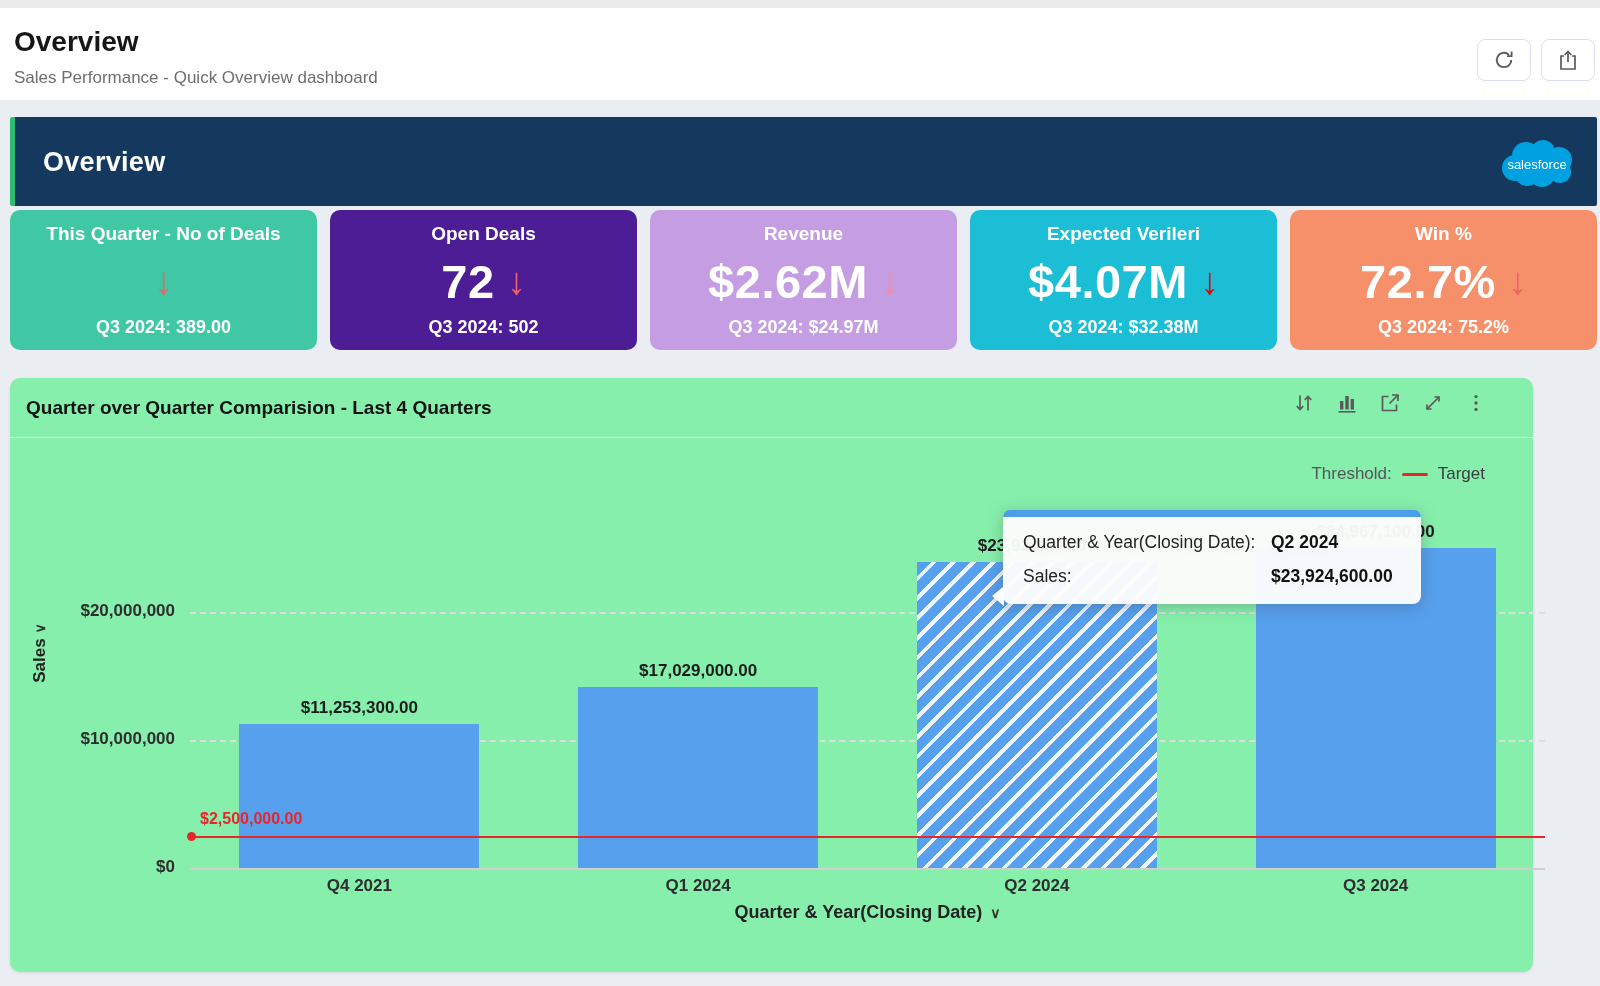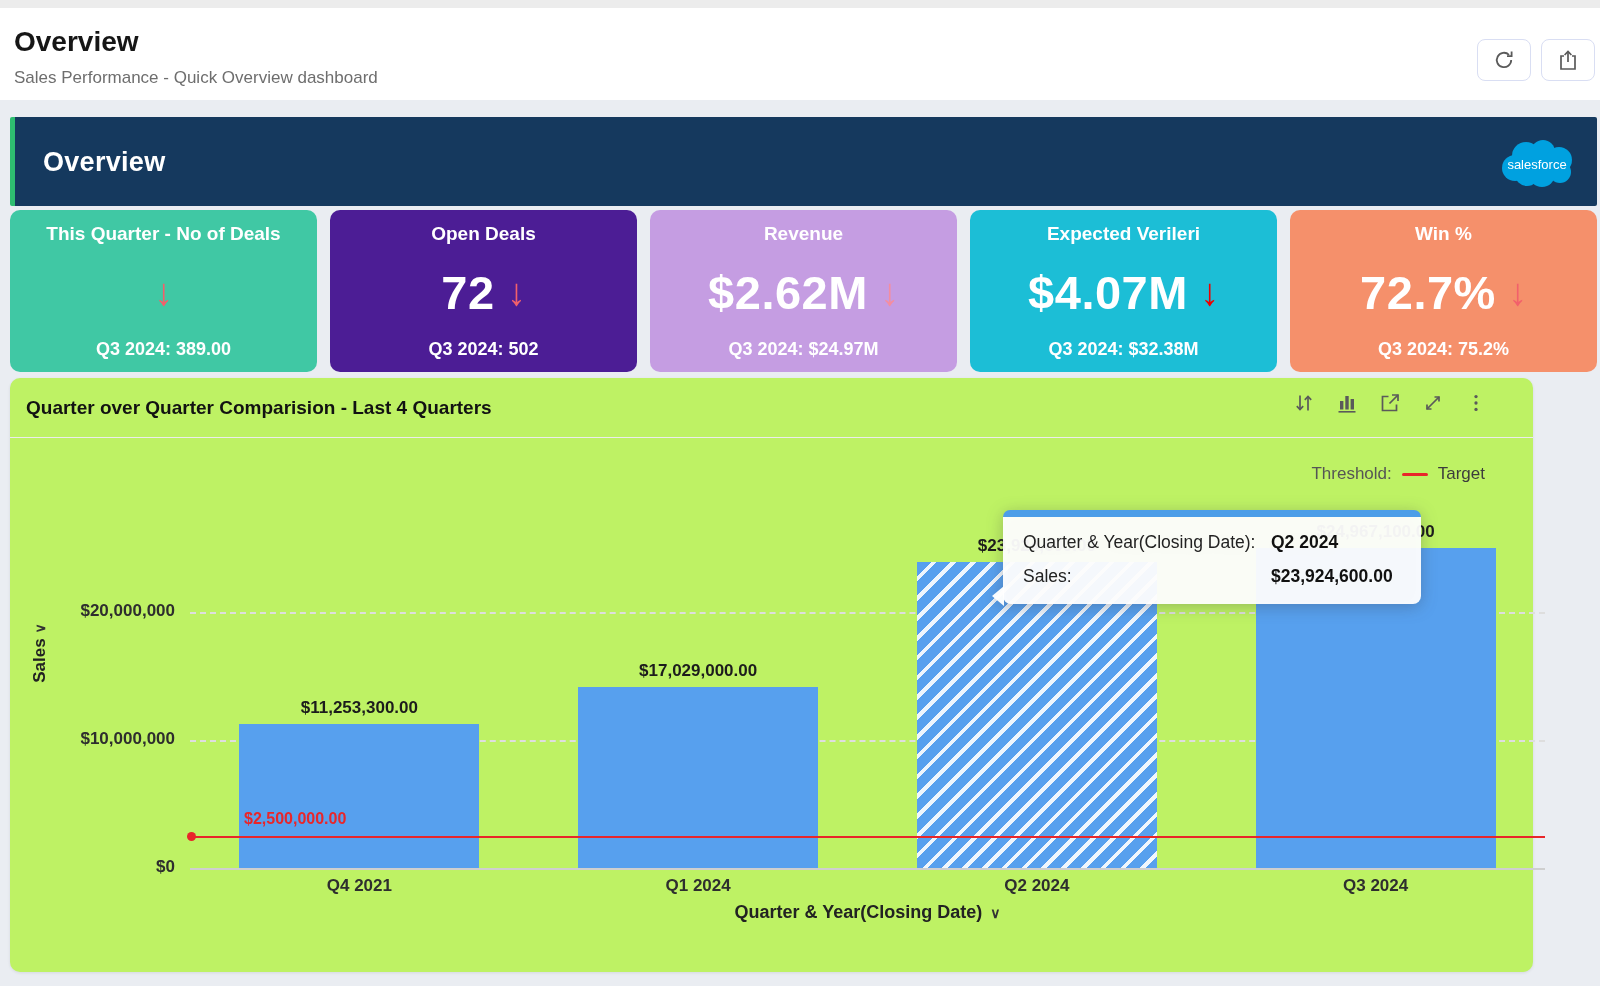--- a/index.html
+++ b/index.html
@@ -10,29 +10,29 @@
   .page-title{position:absolute;left:14px;top:18px;font-size:28px;font-weight:700;color:#161616;margin:0;}
   .page-subtitle{position:absolute;left:14px;top:60px;font-size:17px;color:#6E6E6E;}
   .header-actions{position:absolute;right:5px;top:31px;display:flex;gap:10px;}
   .icon-btn{width:54px;height:42px;background:#fff;border:1px solid #D9DEF3;border-radius:8px;
             display:flex;align-items:center;justify-content:center;cursor:pointer;padding:0;}
   .banner{position:absolute;left:10px;top:117px;width:1587px;height:89px;background:#15395E;
           border-left:5px solid #2EBD70;border-radius:2px;box-sizing:border-box;}
   .banner-title{position:absolute;left:28px;top:50%;transform:translateY(-50%);
                 color:#fff;font-size:27px;font-weight:600;letter-spacing:.3px;}
   .banner-logo{position:absolute;right:20px;top:50%;transform:translateY(-50%);}
-  .cards{position:absolute;left:10px;top:210px;width:1587px;height:162px;display:flex;gap:13px;}
+  .cards{position:absolute;left:10px;top:210px;width:1587px;height:140px;display:flex;gap:13px;}
   .kpi-card{flex:1;border-radius:10px;color:#fff;display:flex;flex-direction:column;
             align-items:center;justify-content:space-between;padding:13px 8px 12px;box-sizing:border-box;}
   .kpi-title{font-size:19px;font-weight:700;}
   .kpi-value-row{display:flex;align-items:center;gap:12px;}
   .kpi-value{font-size:47px;font-weight:700;letter-spacing:.5px;}
   .kpi-arrow{font-size:38px;font-weight:700;line-height:1;}
   .kpi-compare{font-size:18px;font-weight:600;}
-  .chart-panel{position:absolute;left:10px;top:378px;width:1523px;height:594px;background:#bef264;
+  .chart-panel{position:absolute;left:10px;top:378px;width:1523px;height:594px;background:#86efac;
                border-radius:10px;box-shadow:0 1px 3px rgba(40,50,70,.10);}
   .panel-title{position:absolute;left:16px;top:19px;font-size:19px;font-weight:700;color:#121212;}
   .panel-toolbar{position:absolute;right:44px;top:12px;display:flex;gap:17px;align-items:center;}
   .tool-icon{width:26px;height:26px;display:flex;align-items:center;justify-content:center;cursor:pointer;}
   .panel-sep{position:absolute;left:0;top:59px;width:100%;height:1px;background:#ECECEC;}
   .legend{position:absolute;right:48px;top:86px;display:flex;align-items:center;gap:10px;font-size:17px;}
   .legend-label{color:#555;}
   .legend-dash{width:26px;height:3px;border-radius:2px;}
   .legend-item{color:#3c3c3c;}
   .plot{position:absolute;left:0;top:0;width:100%;height:100%;}
@@ -46,21 +46,21 @@
                rgba(255,255,255,.9) 10px 14px), #57A0EE;}
   .bar-label{position:absolute;transform:translateX(-50%);white-space:nowrap;font-size:17px;
              font-weight:600;color:#1c1c1c;z-index:2;}
   .xtick{position:absolute;transform:translateX(-50%);white-space:nowrap;font-size:17px;
          font-weight:600;color:#2e2e2e;}
   .x-title{position:absolute;transform:translateX(-50%);font-size:18px;font-weight:600;color:#222;
            display:flex;align-items:center;gap:8px;white-space:nowrap;cursor:pointer;}
   .chev{font-size:14px;color:#333;}
   .threshold-line{position:absolute;height:0;border-top:2px solid #E8262A;z-index:3;}
   .threshold-dot{position:absolute;width:9px;height:9px;border-radius:50%;background:#E8262A;z-index:3;}
-  .threshold-label{position:absolute;font-size:16px;font-weight:600;color:#E8262A;z-index:3;white-space:nowrap;margin-left:44px;}
+  .threshold-label{position:absolute;font-size:16px;font-weight:600;color:#E8262A;z-index:3;white-space:nowrap;}
   .tooltip{position:absolute;left:993px;top:132px;width:418px;z-index:10;
            filter:drop-shadow(0 3px 8px rgba(50,50,60,.30));}
   .tooltip-accent{height:7px;border-radius:8px 8px 0 0;background:#4C9EE8;}
   .tooltip-body{background:rgba(255,255,255,.95);border-radius:0 0 8px 8px;padding:13px 4px 14px 20px;}
   .tt-grid{display:grid;grid-template-columns:248px 1fr;row-gap:9px;font-size:17.5px;color:#222;}
   .tt-label{line-height:1.45;}
   .tt-value{font-weight:700;color:#111;line-height:1.45;}
   .tt-hint{margin-top:13px;font-size:15.5px;color:#1d1d1d;}
   .tt-hint b{font-weight:700;}
   .tooltip-notch{position:absolute;left:-11px;top:76px;width:0;height:0;

